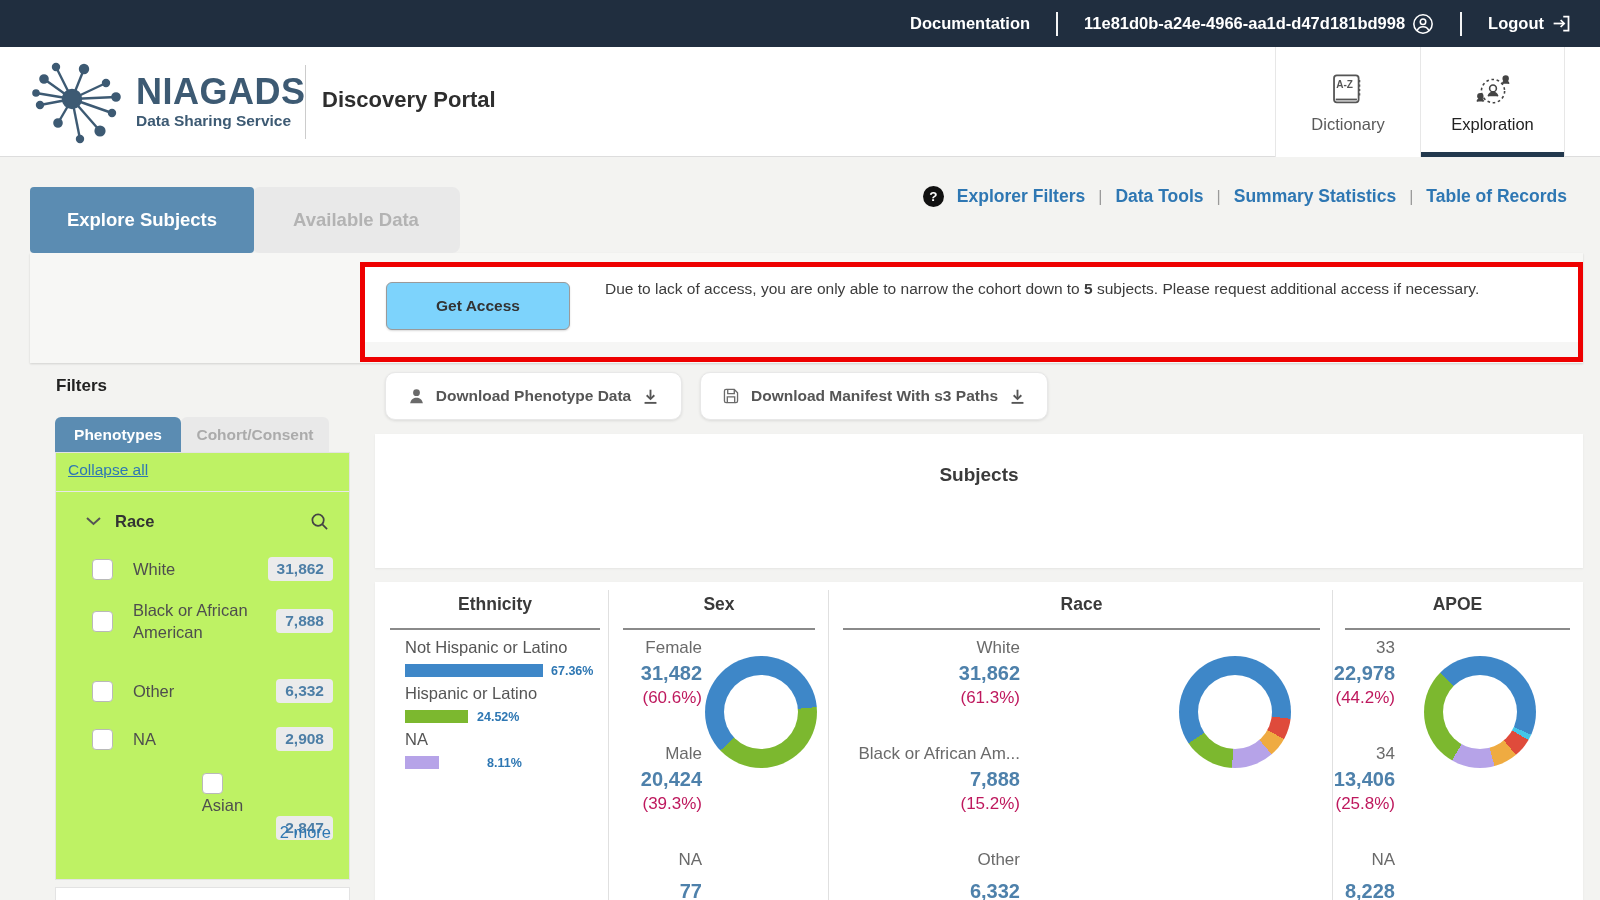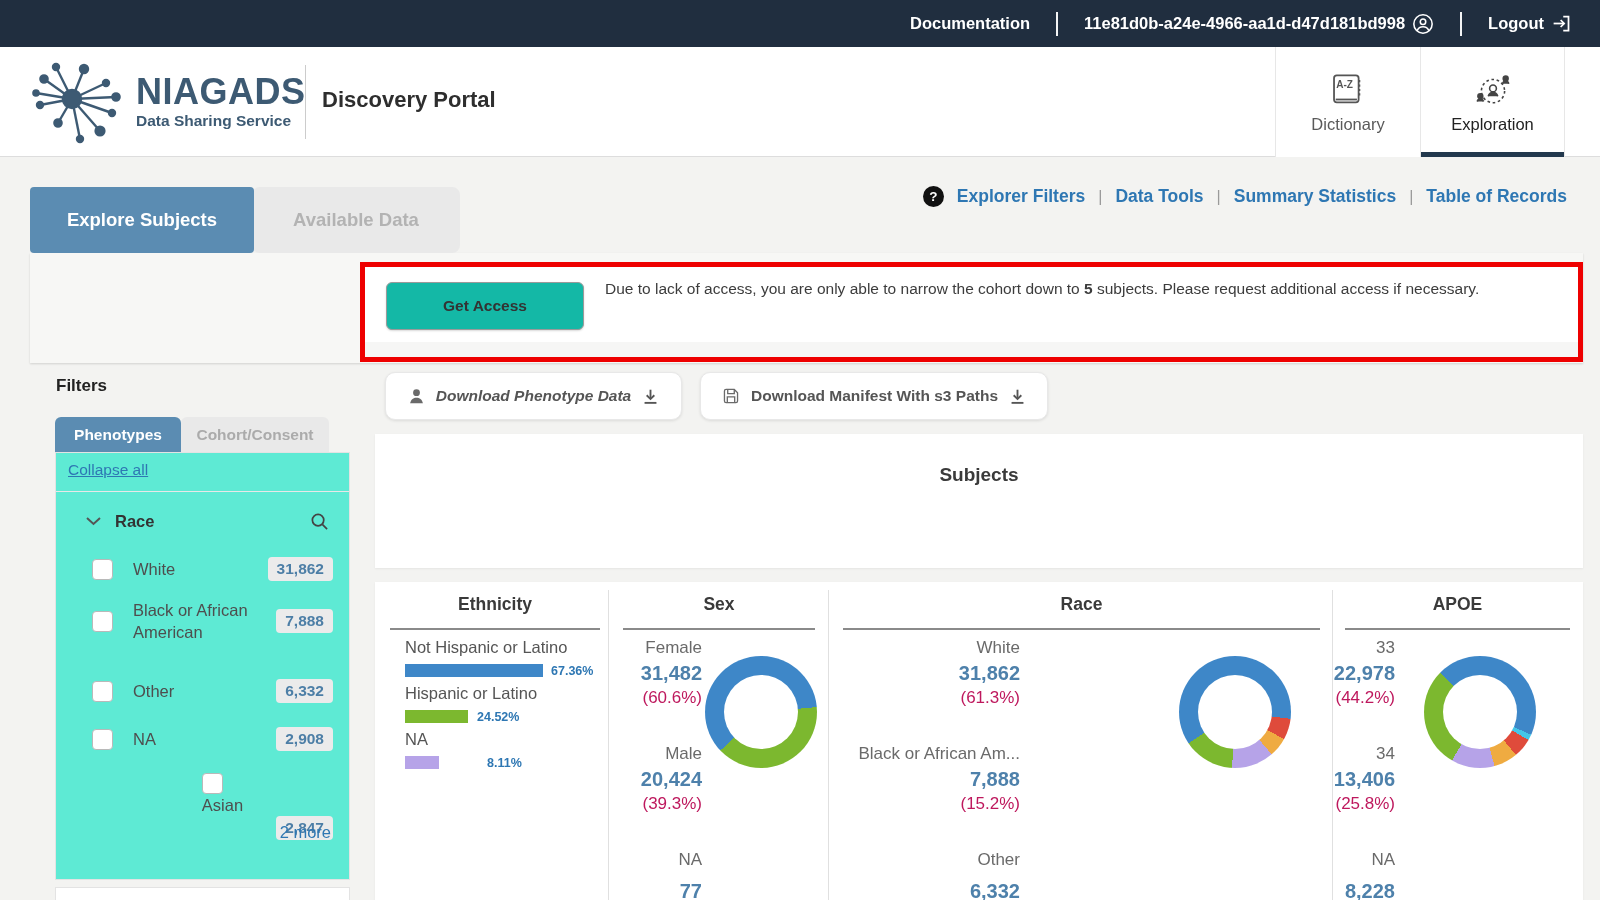--- a/index.html
+++ b/index.html
@@ -39,49 +39,49 @@
   .q-icon { width:21px; height:21px; background:#111; border-radius:50%; color:#fff; font-size:13.5px; font-weight:bold;
             display:flex; align-items:center; justify-content:center; }
   .qlink { color:#2e77b3; font-size:17.5px; font-weight:600; cursor:pointer; }
   .qlink-sep { color:#9a9a9a; font-size:16px; }
 
   
   .strip-card { position:absolute; left:30px; top:253px; width:1553px; height:110px; background:#f7f7f5;
                 box-shadow:0 1px 2px rgba(0,0,0,.14); }
   .access-alert { position:absolute; left:360px; top:262px; width:1223px; height:100px; border:5px solid #ee0000; background:#fff; z-index:4; }
   .access-alert .alert-bottom-strip { position:absolute; left:0; bottom:0; width:100%; height:15px; background:#f6f6f5; }
-  .get-access-btn { position:absolute; left:21px; top:15px; width:198px; height:48px; background:#14b8a6; border:1px solid #9a9a9a;
+  .get-access-btn { position:absolute; left:21px; top:15px; width:184px; height:48px; background:#7dd3fc; border:1px solid #9a9a9a;
                     border-radius:6px; box-shadow:0 1px 2px rgba(0,0,0,.15); font-size:15.5px; font-weight:bold; color:#333;
                     display:flex; align-items:center; justify-content:center; cursor:pointer; }
   .alert-msg { position:absolute; left:240px; top:7px; width:950px; font-size:15.5px; color:#3c3c3c; line-height:30px; }
 
   
   .filters-heading { position:absolute; left:56px; top:376px; font-size:17px; font-weight:bold; color:#222; }
   .ftab-active { position:absolute; left:55px; top:417px; width:126px; height:35px; background:#5b8cb2; border-radius:6px 6px 0 0;
                  color:#fff; font-size:15.5px; font-weight:bold; display:flex; align-items:center; justify-content:center; cursor:pointer; z-index:3;}
   .ftab-inactive { position:absolute; left:181px; top:417px; width:148px; height:35px; background:#e9e9e9; border-radius:6px 6px 0 0;
                  color:#ababab; font-size:15.5px; font-weight:bold; display:flex; align-items:center; justify-content:center; z-index:2;}
-  .sidebar-panel { position:absolute; left:55px; top:452px; width:295px; height:428px; background:#5eead4; border:1px solid #e3e3e3; z-index:2;}
+  .sidebar-panel { position:absolute; left:55px; top:452px; width:295px; height:428px; background:#bef264; border:1px solid #e3e3e3; z-index:2;}
   .collapse-link { position:absolute; left:12px; top:8px; color:#2e77b3; font-size:15.5px; text-decoration:underline; cursor:pointer; }
   .sb-divider1 { position:absolute; left:0; top:38px; width:100%; height:1px; background:#e8e8e8; }
   .race-row { position:absolute; left:30px; right:20px; top:52px; height:32px; display:flex; align-items:center; }
   .race-label { font-size:16.5px; font-weight:bold; color:#333; margin-left:14px; }
   .race-search { margin-left:auto; cursor:pointer; display:flex; }
   .opt-row { position:absolute; left:36px; right:16px; display:flex; align-items:center; }
   .cb { width:21px; height:21px; border:1.6px solid #b9b9b9; border-radius:4px; background:#fff; flex:none; cursor:pointer; }
   .opt-label { margin-left:20px; font-size:16.5px; color:#4e4e4e; line-height:22px; }
   .opt-count { margin-left:auto; background:#ebebeb; border-radius:4px; padding:3px 9px; color:#4c7ea6; font-size:15.5px; font-weight:bold; }
   .more-link { position:absolute; right:18px; top:370px; color:#2e77b3; font-size:16.5px; cursor:pointer; }
   .sidebar-panel2 { position:absolute; left:55px; top:887px; width:295px; height:13px; background:#fff; border:1px solid #e3e3e3; border-bottom:none; }
 
   
   .dl-btn { position:absolute; top:372px; height:48px; background:#fff; border:1px solid #e8e8e8; border-radius:10px;
             box-shadow:0 1px 3px rgba(0,0,0,.10); display:flex; align-items:center; justify-content:center; gap:11px;
             font-size:15.5px; font-weight:bold; color:#555; cursor:pointer; }
-  .dl-btn.b1 { left:385px; width:297px;font-style:italic; }
+  .dl-btn.b1 { left:385px; width:297px; }
   .dl-btn.b2 { left:700px; width:348px; }
 
   
   .subjects-panel { position:absolute; left:375px; top:434px; width:1208px; height:134px; background:#fff; box-shadow:0 1px 2px rgba(0,0,0,.06); }
   .subjects-label { position:absolute; top:30px; width:100%; text-align:center; font-size:19px; font-weight:bold; color:#3a3a3a; }
   .subjects-count { position:absolute; top:52px; width:100%; text-align:center; font-size:46px; font-weight:bold; color:#5f93bf; }
 
   
   .charts-panel { position:absolute; left:375px; top:582px; width:1208px; height:318px; background:#fff; overflow:hidden; box-shadow:0 1px 2px rgba(0,0,0,.06);}
   .col-div { position:absolute; top:8px; bottom:0; width:1px; background:#e0e0e0; }

